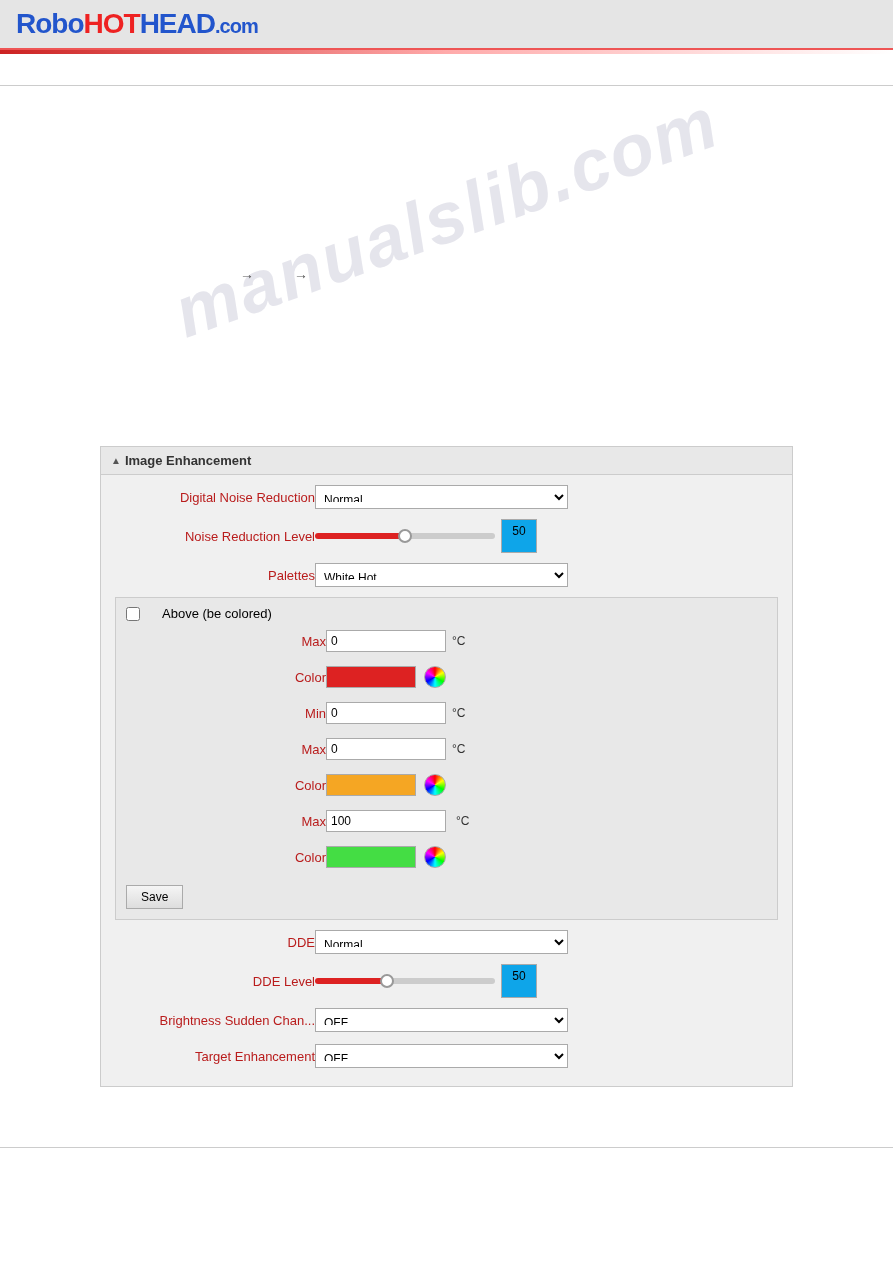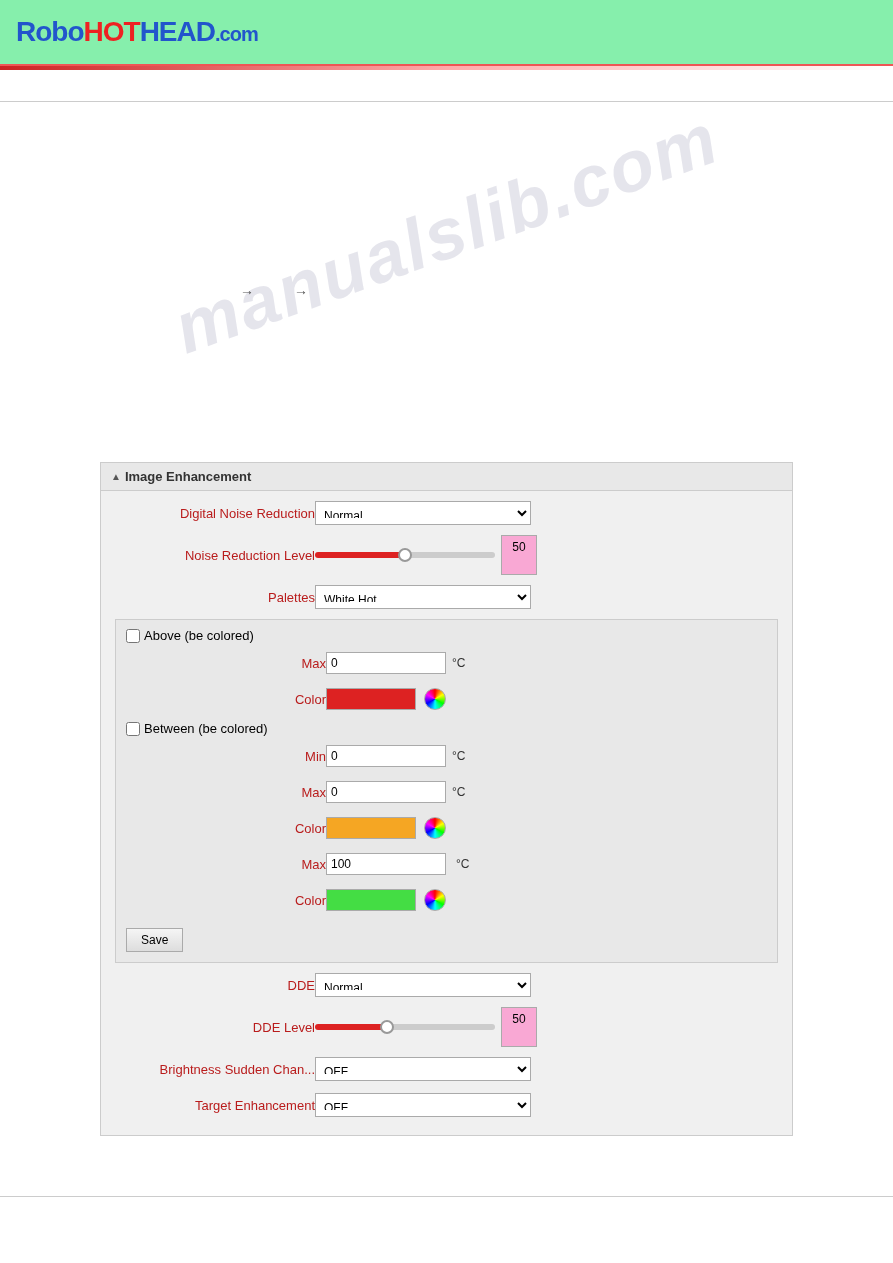--- a/index.html
+++ b/index.html
@@ -1,21 +1,21 @@
 <!DOCTYPE html>
 <html><head>
   <meta charset="utf-8">
   <style>
     * { box-sizing: border-box; margin: 0; padding: 0; }
     body { font-family: Arial, sans-serif; font-size: 13px; background: #fff; width: 893px; min-height: 1263px; }
 
     
     .header {
-      background: #86efac;
-      padding: 16px 16px;
+      background: #e5e5e5;
+      padding: 8px 16px;
       border-bottom: 2px solid #e55;
       display: flex;
       align-items: center;
     }
     .logo {
       font-size: 28px;
       font-weight: bold;
       letter-spacing: -1px;
     }
     .logo-robo { color: #2255cc; }
@@ -109,21 +109,21 @@
       color: #b91c1c;
       flex-shrink: 0;
       text-align: right;
     }
     .form-control {
       flex: 1;
     }
 
     
     select {
-      width: 216px;
+      width: 253px;
       height: 24px;
       border: 1px solid #aaa;
       background: #fff;
       font-size: 12px;
       padding: 6px 4px;
     }
 
     
     .slider-container {
       display: flex;
@@ -161,39 +161,39 @@
       background: #fff;
       border: 2px solid #999;
       border-radius: 50%;
       position: absolute;
       top: -4px;
       left: calc(40% - 7px);
       cursor: pointer;
     }
     .slider-value {
       width: 36px;
-      height: 40px;
+      height: 34px;
       border: 1px solid #aaa;
       text-align: center;
       font-size: 12px;
       line-height: 22px;
-      background: #f9a8d4;
+      background: #0ea5e9;
     }
 
     
     .colored-subsection {
       background: #e8e8e8;
       border: 1px solid #ccc;
       margin: 4px 0 8px 0;
       padding: 8px 10px;
     }
     .checkbox-row {
       display: flex;
       align-items: center;
-      gap: 4px;
+      gap: 22px;
       margin-bottom: 6px;
     }
     .color-row {
       display: flex;
       align-items: center;
       gap: 8px;
     }
     .color-box-red {
       width: 90px;
       height: 22px;
@@ -342,24 +342,20 @@
           <div class="form-label">Color</div>
           <div class="form-control">
             <div class="color-row">
               <div class="color-box-red"></div>
               <div class="color-picker-icon"></div>
             </div>
           </div>
         </div>
 
         
-        <div class="checkbox-row" style="margin-top:8px;">
-          <input type="checkbox" style="">
-          <span>Between (be colored)</span>
-        </div>
         <div class="form-row">
           <div class="form-label">Min</div>
           <div class="form-control">
             <div style="display:flex;align-items:center;gap:4px;">
               <input type="text" class="text-input" value="0" style="">
               <span class="unit-label">°C</span>
             </div>
           </div>
         </div>
         <div class="form-row">

